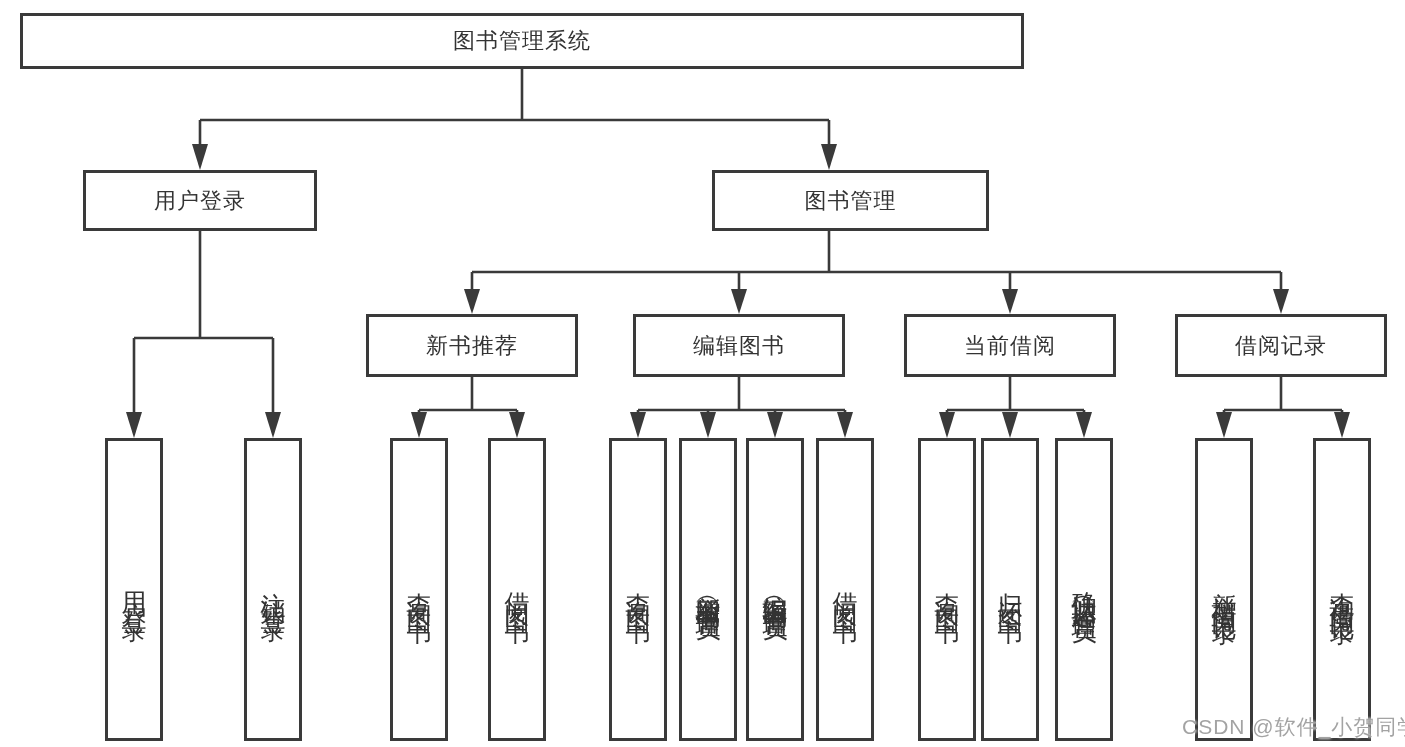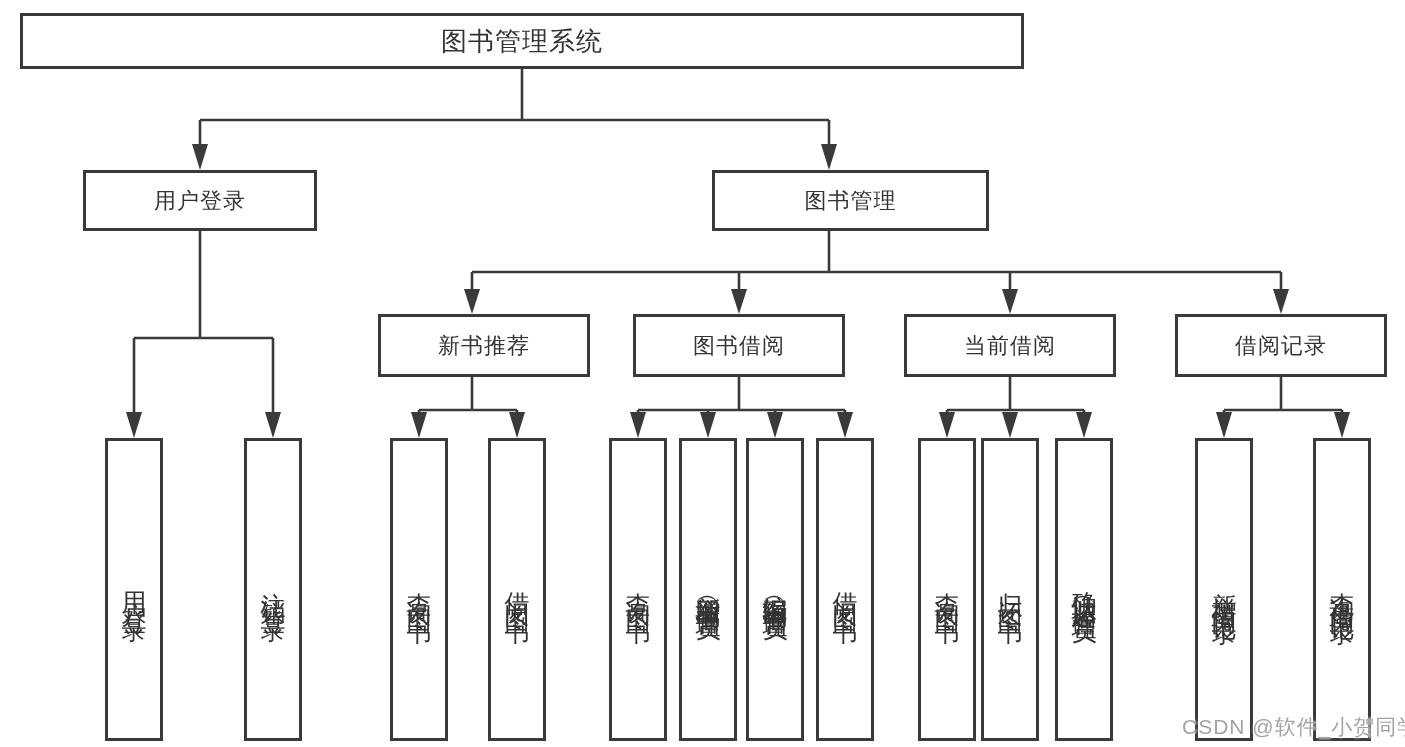--- a/index.html
+++ b/index.html
@@ -16,21 +16,21 @@
     position:absolute;
     box-sizing:border-box;
     border:3px solid #3a3a3a;
     background:#ffffff;
     display:flex;
     align-items:center;
     justify-content:center;
     text-align:center;
   }
   .hnode{font-size:22px;letter-spacing:1px;}
-  .root{font-size:26px;letter-spacing:1px;}
+  .root{font-size:22px;letter-spacing:1px;}
   .leaf{width:58px;top:438px;height:303px;}
   .leaf .vtext{
     writing-mode:vertical-rl;
     white-space:nowrap;
     font-size:25px;
     line-height:1;
   }
   .sp9 .vtext{letter-spacing:9px;}
   .sp6 .vtext{letter-spacing:6px;}
   .sp4 .vtext{letter-spacing:4px;}
@@ -95,25 +95,25 @@
     <span>图书管理系统</span>
   </div>
 
   <div class="node hnode" style="left:83px;top:170px;width:234px;height:61px;">
     <span>用户登录</span>
   </div>
   <div class="node hnode" style="left:712px;top:170px;width:277px;height:61px;">
     <span>图书管理</span>
   </div>
 
-  <div class="node hnode" style="left:378px;top:314px;width:212px;height:63px;font-family:Liberation Serif, serif;">
+  <div class="node hnode" style="left:366px;top:314px;width:212px;height:63px;font-family:Liberation Serif, serif;">
     <span>新书推荐</span>
   </div>
   <div class="node hnode" style="left:633px;top:314px;width:212px;height:63px;">
-    <span>图书借阅</span>
+    <span>编辑图书</span>
   </div>
   <div class="node hnode" style="left:1175px;top:314px;width:212px;height:63px;">
     <span>借阅记录</span>
   </div>
   <div class="node hnode" style="left:904px;top:314px;width:212px;height:63px;">
     <span>当前借阅</span>
   </div>
 
   <div class="node leaf sp9" style="left:105px;">
     <span class="vtext">用户登录</span>

